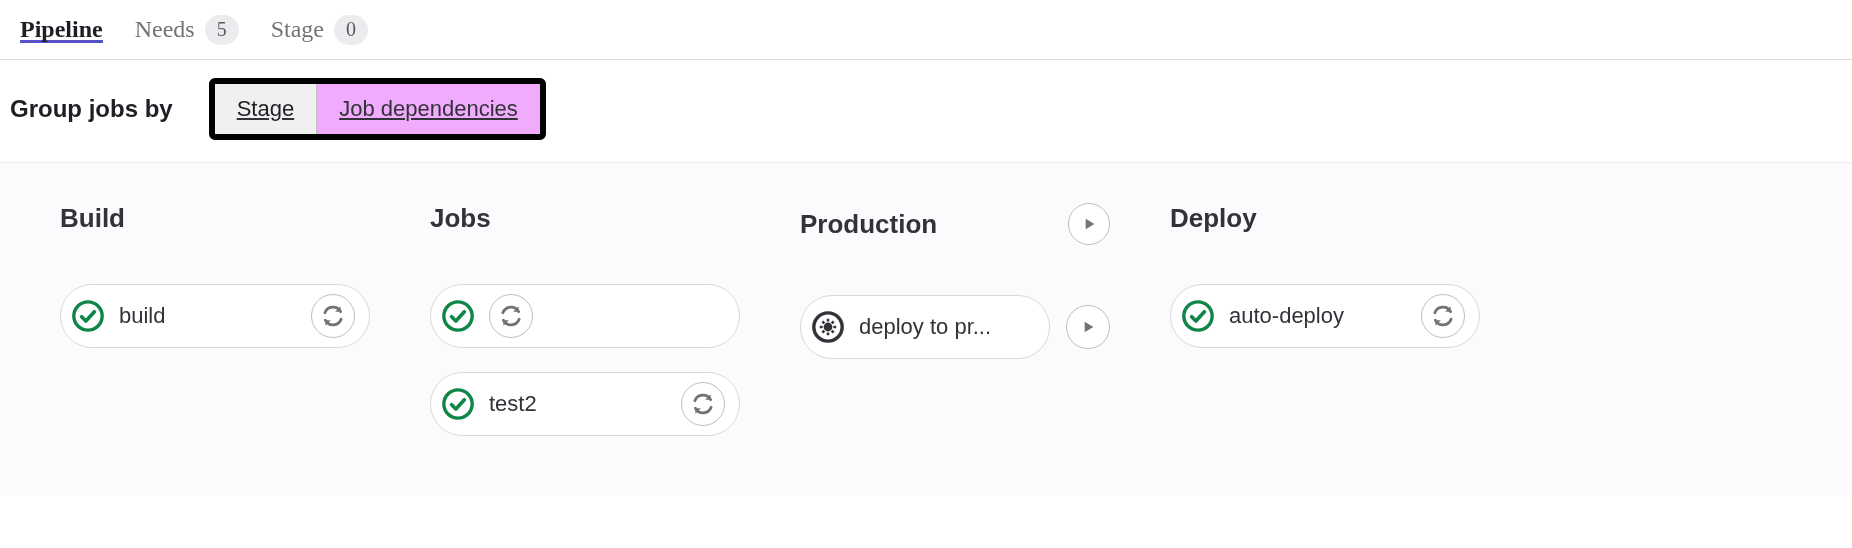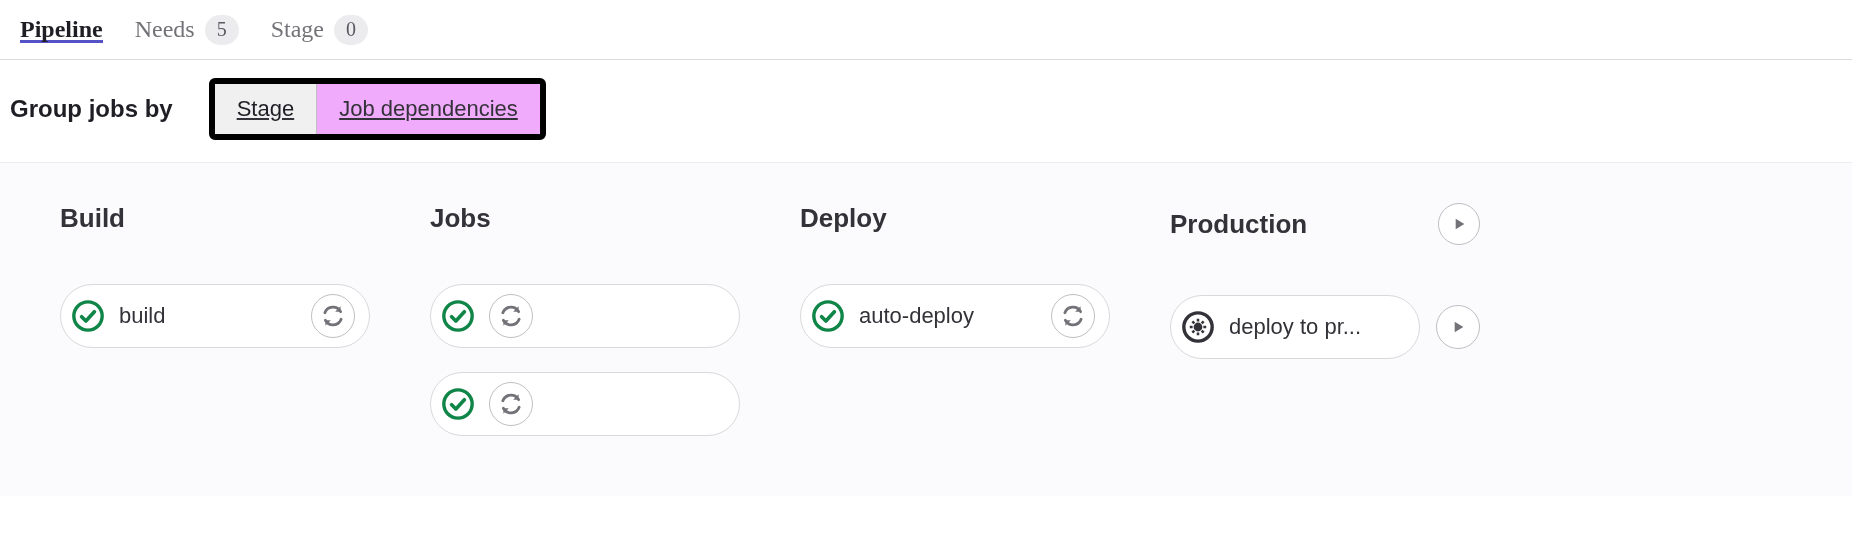--- a/index.html
+++ b/index.html
@@ -259,43 +259,21 @@
       </div>
 
     </div>
         <div class="job-row">
       <div class="job-pill">
         <span class="status-icon">
               <svg>
                 <use href="#icon-passed"></use>
               </svg>
             </span>
-        <span class="action-circle">
-              <svg>
-                <use href="#icon-retry"></use>
-              </svg>
-            </span>
-      </div>
-
-    </div>
-      </div>
-    </div>
-    <div class="stage">
-    <div class="stage-header">
-      <div class="stage-title">Deploy</div>
-      </div>
-      <div class="job-list">
-        <div class="job-row">
-      <div class="job-pill">
-        <span class="status-icon">
-              <svg>
-                <use href="#icon-passed"></use>
-              </svg>
-            </span>
-        <span class="job-name">auto-deploy</span>
+        <span class="job-name">test2</span>
         <span class="action-circle">
               <svg>
                 <use href="#icon-retry"></use>
               </svg>
             </span>
       </div>
 
     </div>
       </div>
     </div>
@@ -317,20 +295,43 @@
               </svg>
             </span>
         <span class="job-name">deploy to pr...</span>
 
       </div>
       <div class="action-outside action-play">
             <svg>
               <use href="#icon-play"></use>
             </svg>
           </div>
+    </div>
+      </div>
+    </div>
+    <div class="stage">
+    <div class="stage-header">
+      <div class="stage-title">Deploy</div>
+      </div>
+      <div class="job-list">
+        <div class="job-row">
+      <div class="job-pill">
+        <span class="status-icon">
+              <svg>
+                <use href="#icon-passed"></use>
+              </svg>
+            </span>
+        <span class="job-name">auto-deploy</span>
+        <span class="action-circle">
+              <svg>
+                <use href="#icon-retry"></use>
+              </svg>
+            </span>
+      </div>
+
     </div>
       </div>
     </div>
   </div>
 
 <svg width="0" height="0" style="position:absolute">
   <defs>
     <symbol id="icon-passed" viewBox="0 0 24 24">
       <circle cx="12" cy="12" r="10" fill="none" stroke="#108548" stroke-width="2.4"></circle>
       <path d="M7.5 12.5 l3 3 l6 -6.5" fill="none" stroke="#108548" stroke-width="2.6" stroke-linecap="round" stroke-linejoin="round"></path>

